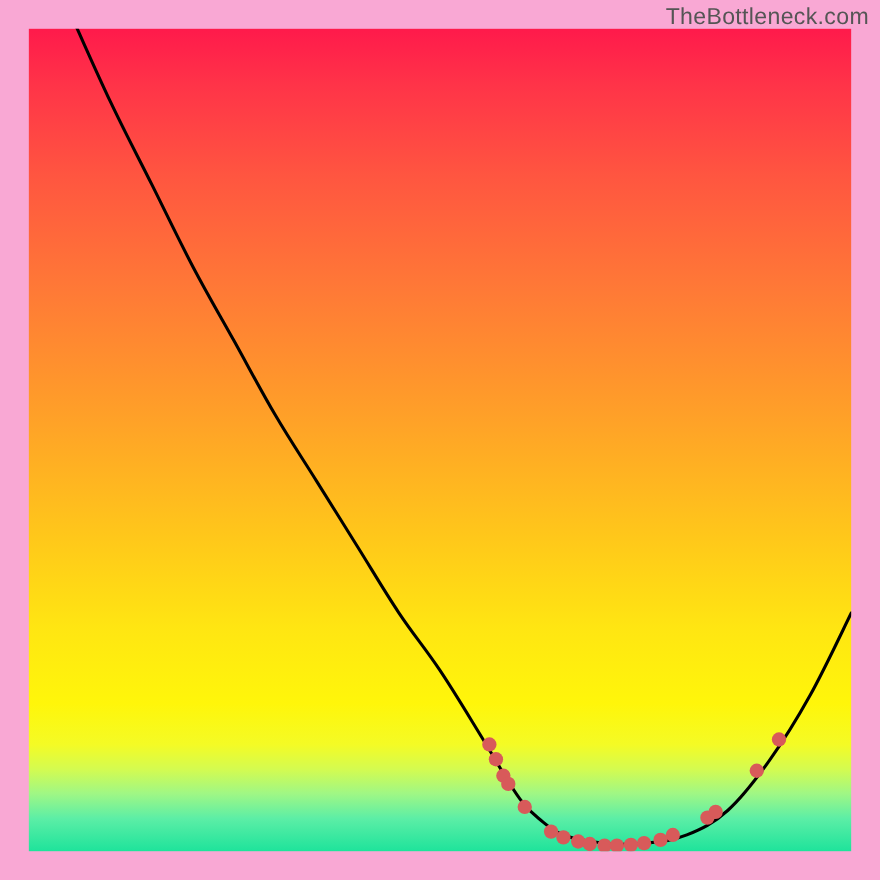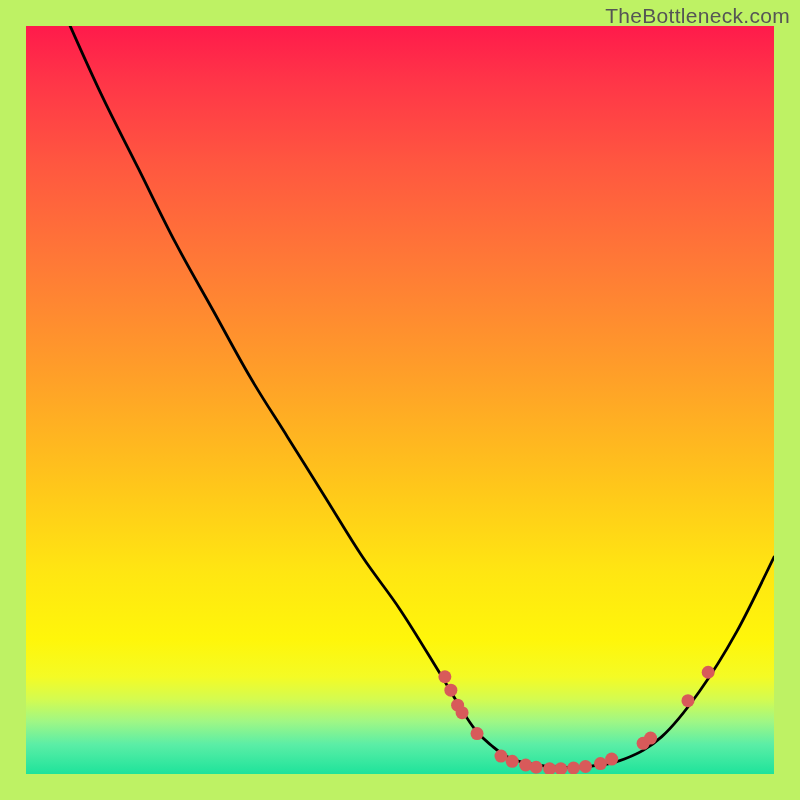--- a/index.html
+++ b/index.html
@@ -8,21 +8,21 @@
     width: 800px;
     height: 800px;
     background: #000;
     font-family: Arial, Helvetica, sans-serif;
     overflow: hidden;
   }
   .frame {
     position: relative;
     width: 800px;
     height: 800px;
-    background: #bef264;
+    background: #f9a8d4;
   }
   .watermark {
     position: absolute;
     top: 4px;
     right: 10px;
     color: #555;
     font-size: 21px;
     font-weight: 500;
     letter-spacing: 0.3px;
     z-index: 10;

